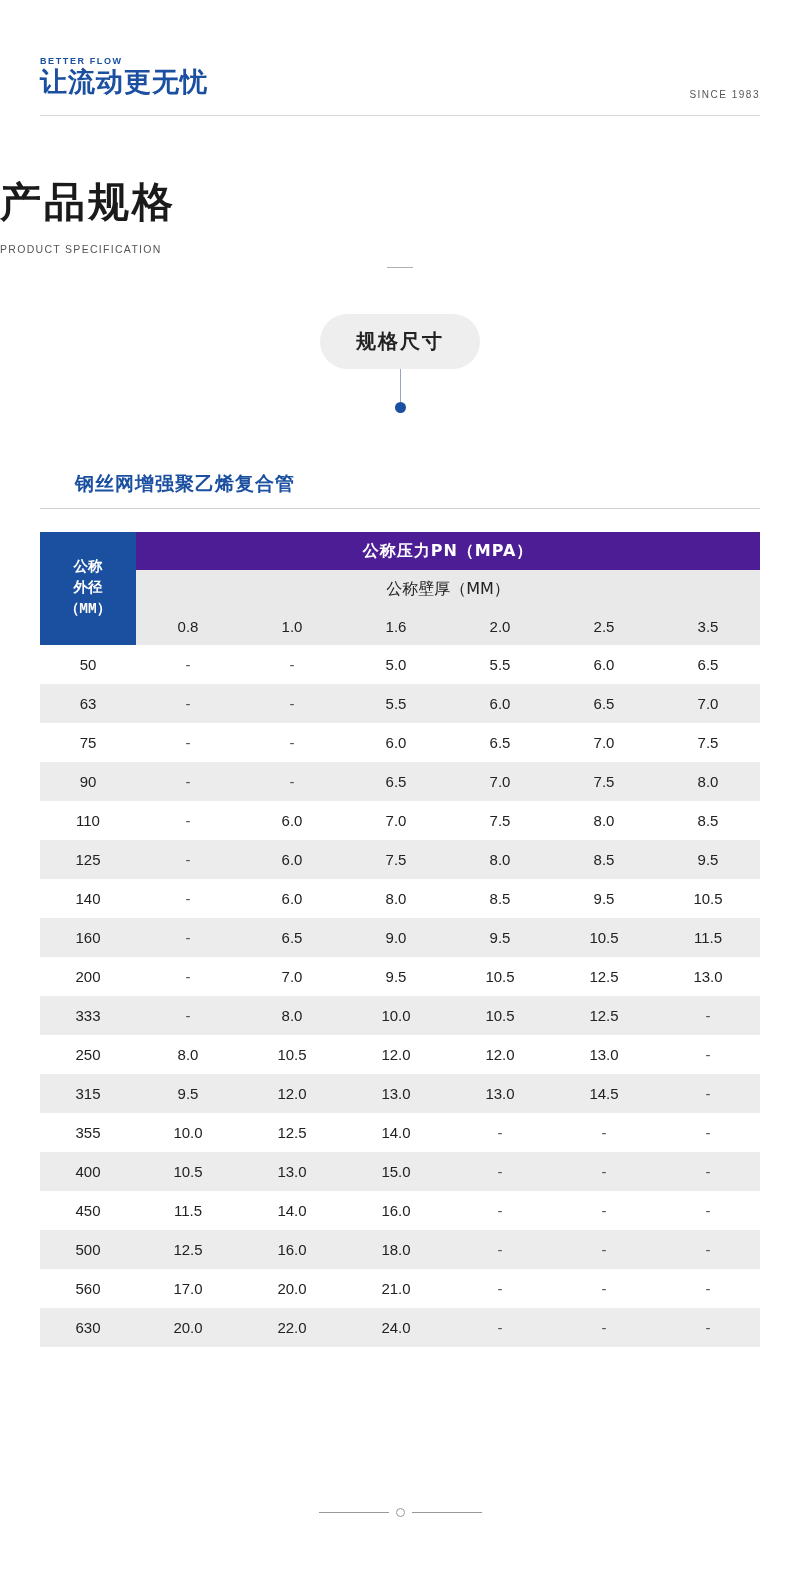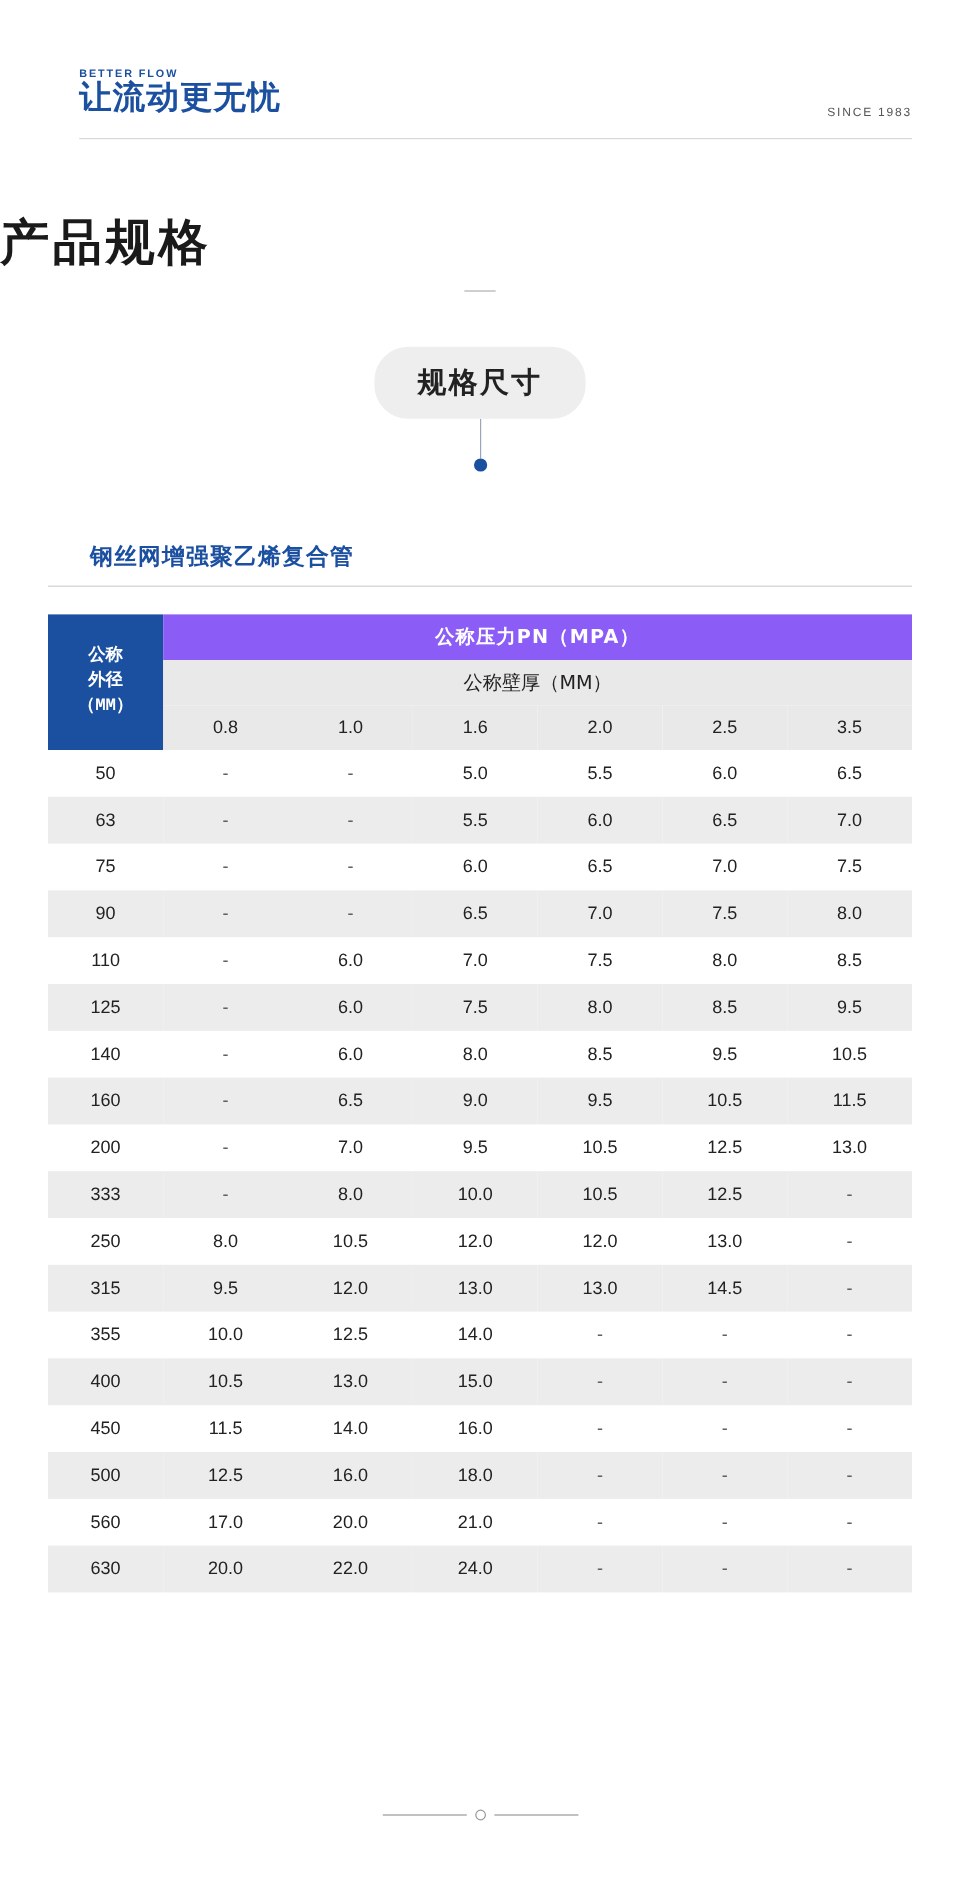--- a/index.html
+++ b/index.html
@@ -15,21 +15,20 @@
     color: #333;
     position: relative;
     overflow: hidden;
   }
 
   
   .header {
     position: relative;
     padding: 48px 40px 0 40px;
     height: 131px;
-    margin-left: 26px;
   }
   .brand {
     position: absolute;
     left: 40px;
     top: 56px;
   }
   .brand-en {
     font-size: 9px;
     letter-spacing: 1.6px;
     color: #1b4fa0;
@@ -88,21 +87,21 @@
   
   .pill-wrap {
     margin-top: 46px;
     text-align: center;
   }
   .pill {
     display: inline-block;
     background: #eeeeee;
     border-radius: 28px;
     padding: 14px 36px;
-    font-size: 24px;
+    font-size: 20px;
     font-weight: bold;
     color: #222;
     letter-spacing: 2px;
     font-family: "DejaVu Sans", sans-serif;
   }
   .connector {
     width: 1px;
     height: 33px;
     background: #9aa7bb;
     margin: 0 auto;
@@ -141,21 +140,21 @@
     margin: 0 auto;
     table-layout: fixed;
     font-size: 15px;
   }
   table.spec th, table.spec td {
     text-align: center;
     border: none;
   }
   .col-od { width: 96px; }
   .head-blue {
-    background: #8b5cf6;
+    background: #4c1d95;
     color: #ffffff;
     font-weight: bold;
     font-family: "DejaVu Sans", sans-serif;
     letter-spacing: 1px;
   }
   .head-blue.pn { height: 38px; font-size: 16px; }
   .head-grey-wt {
     background: #e9e9e9;
     color: #222;
     height: 38px;
@@ -214,20 +213,21 @@
   <div class="brand">
     <div class="brand-en">BETTER FLOW</div>
     <div class="brand-cn">让流动更无忧</div>
   </div>
   <div class="since">SINCE 1983</div>
   <div class="header-rule"></div>
 </div>
 
 <div class="title-block">
   <div class="title-cn">产品规格</div>
+  <div class="title-en">PRODUCT SPECIFICATION</div>
   <div class="title-dash"></div>
 </div>
 
 <div class="pill-wrap">
   <div class="pill">规格尺寸</div>
   <div class="connector"></div>
   <div class="dot"></div>
 </div>
 
 <div class="section">

